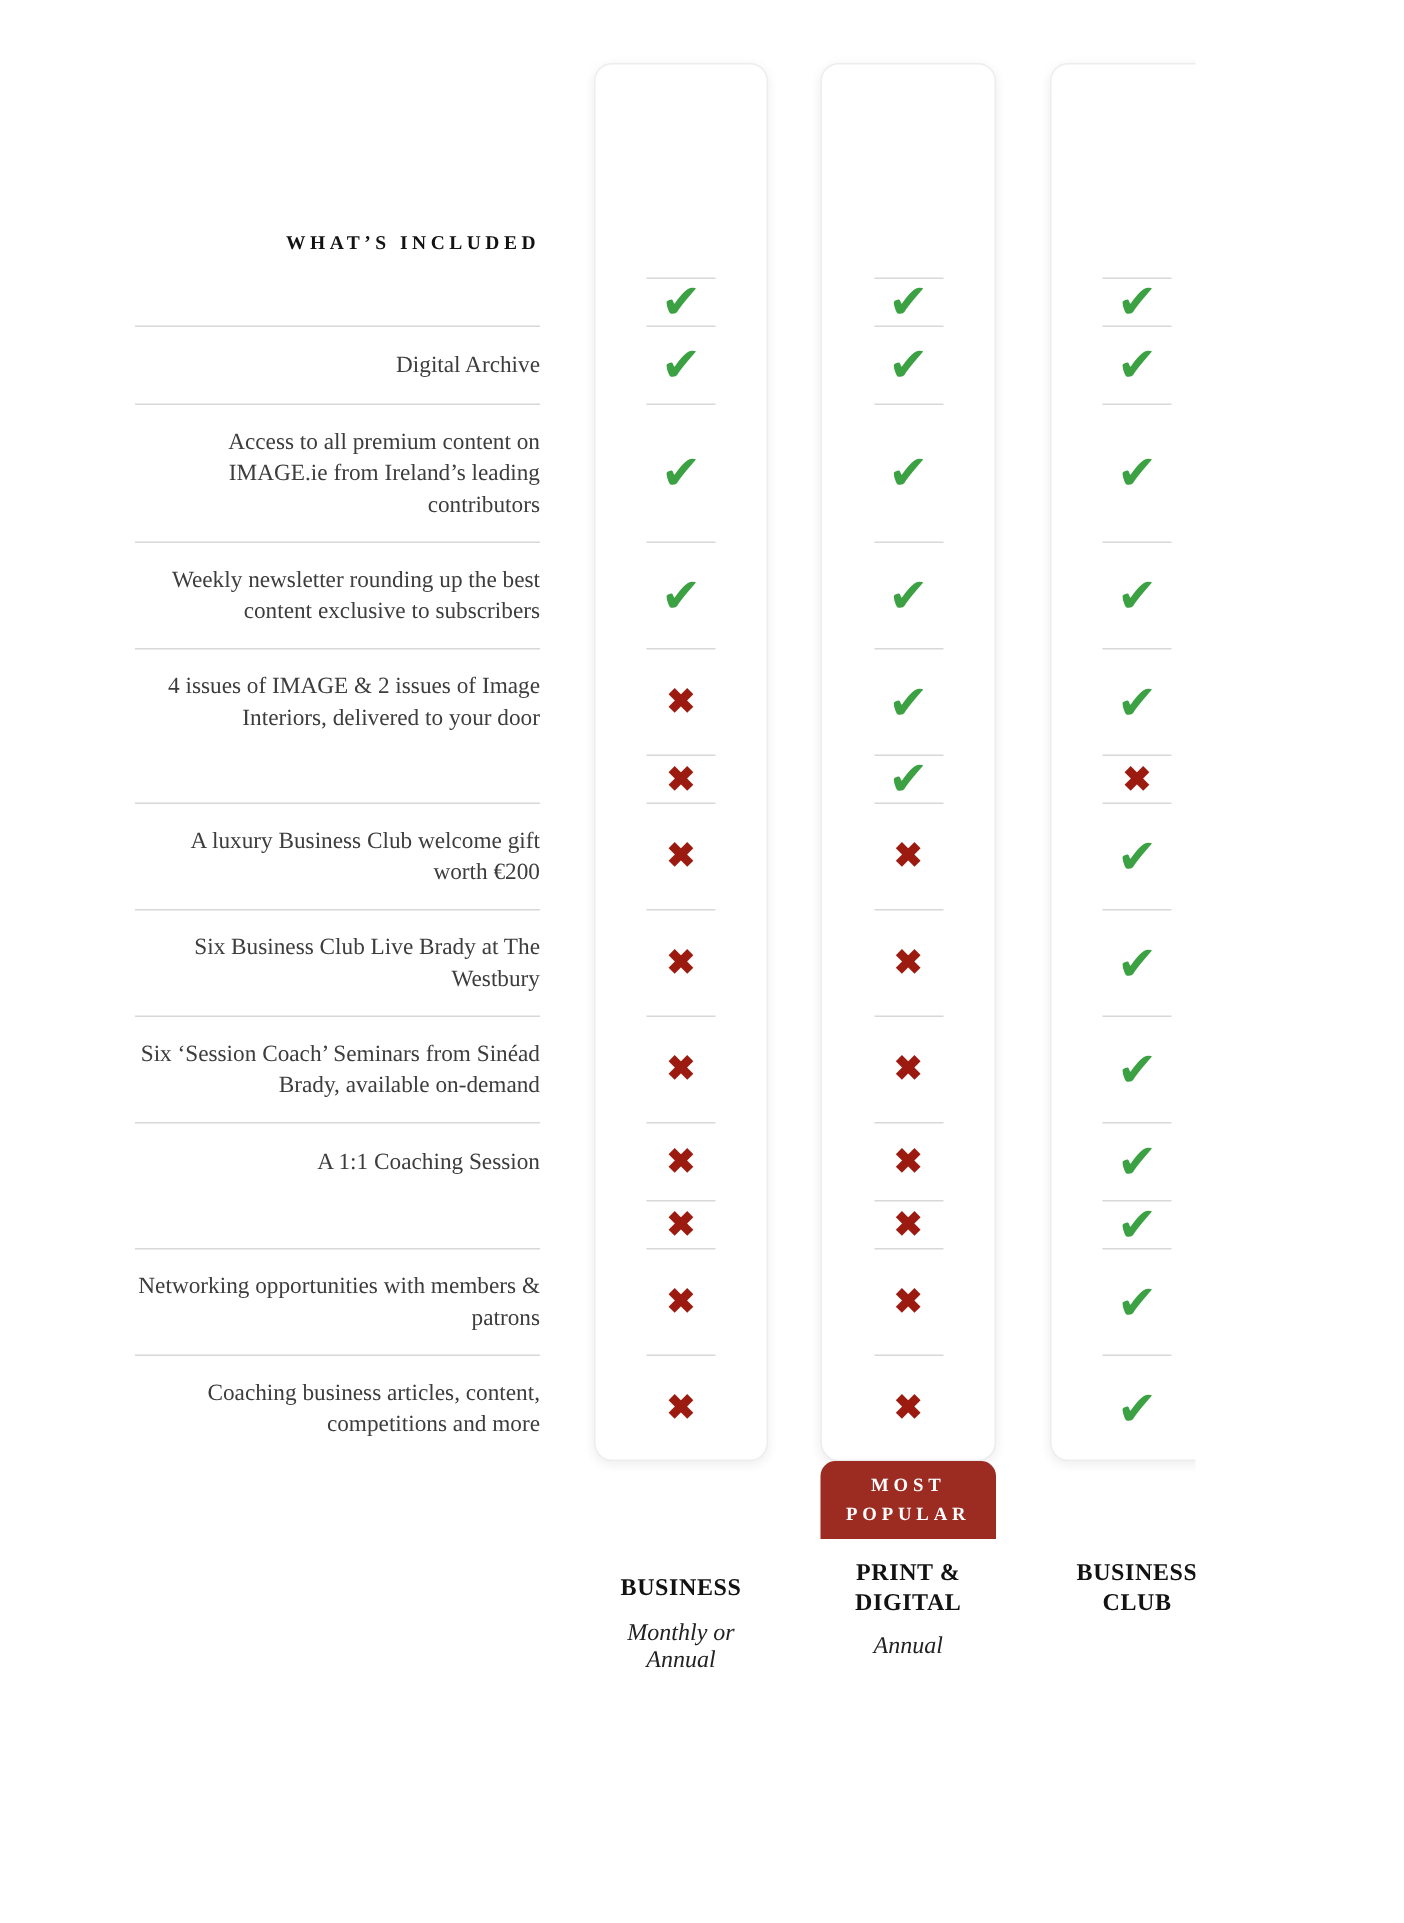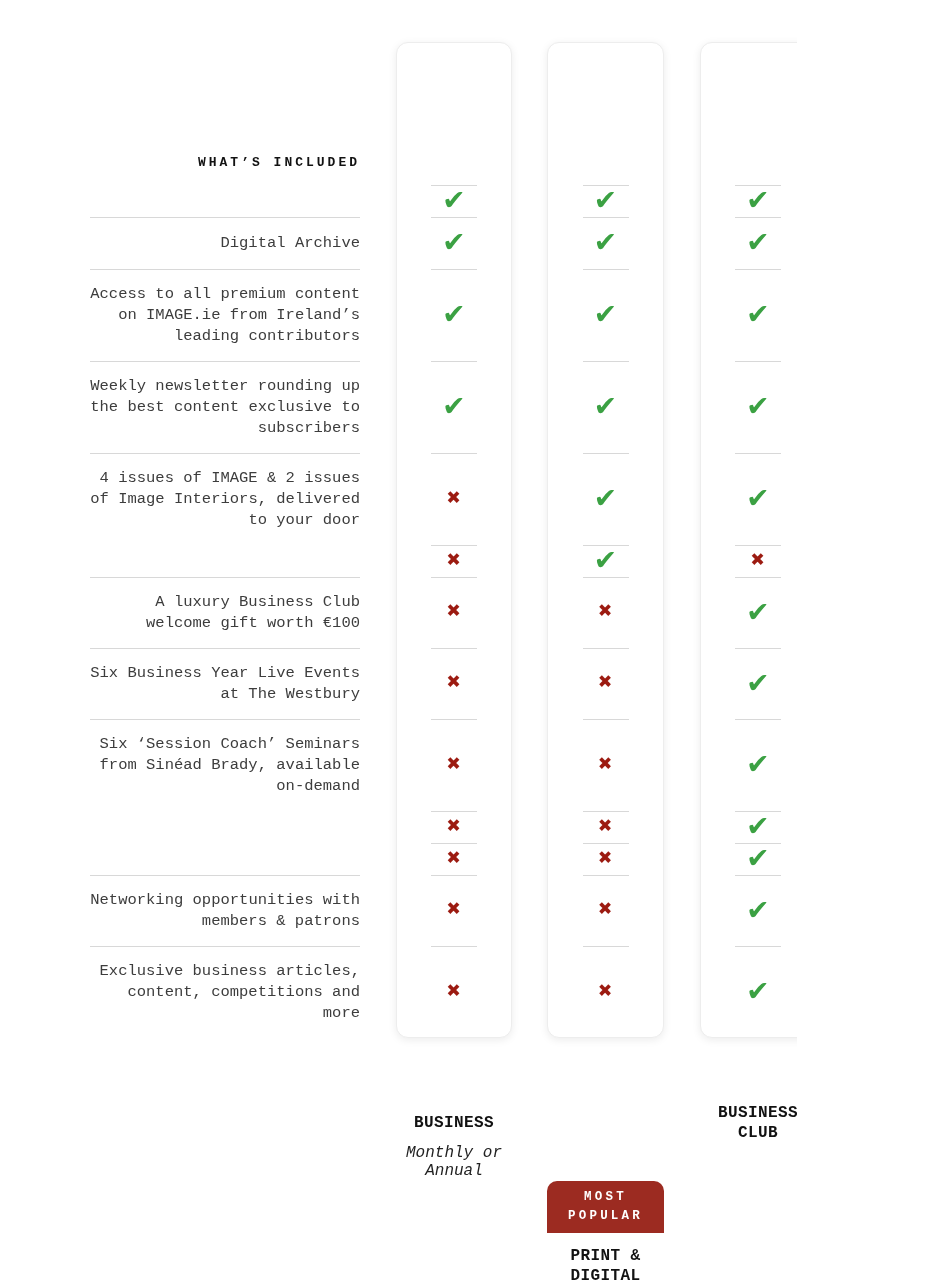--- a/index.html
+++ b/index.html
@@ -1,18 +1,18 @@
 <!DOCTYPE html>
 <html style="--check-green: #3BA143; --cross-red: #9C1B11; --badge-red: #9C2B21; --divider: #D8D8D8; --text: #3D3D3D; --heading: #121212;"><head>
 <meta charset="utf-8">
 <style>
   html,body{margin:0;padding:0;background:#fff;}
   .page{
     width:797px;height:1282px;background:#ffffff;overflow:hidden;
-    font-family:Liberation Mono, monospace;position:relative;
+    font-family:Liberation Serif, serif;position:relative;
   }
   .grid{
     display:grid;
     grid-template-columns:270px 36px 116px 35px 117px 36px 116px;
     grid-auto-rows:auto;
     margin:42px 0 0 90px;
   }
   .card-bg{
     background:#ffffff;
     border:1px solid #ededed;
@@ -81,31 +81,31 @@
     <div class="card-bg col-p"></div>
     <div class="card-bg col-b"></div>
 
     <div class="hrow col-label label-head">WHAT’S INCLUDED</div>
 
     <div class="hrow col-d card-head">
       <div class="plan-title">BUSINESS</div>
       <div class="plan-sub">Monthly or Annual</div>
     </div>
 
-    <div class="hrow col-b card-head">
-      <div class="plan-title">BUSINESS CLUB</div>
-      <div class="plan-sub"></div>
-    </div>
-
     <div class="hrow col-p card-head">
       <div class="badge">MOST POPULAR</div>
       <div class="plan-title">PRINT &amp; DIGITAL</div>
       <div class="plan-sub">Annual</div>
     </div>
 
+    <div class="hrow col-b card-head">
+      <div class="plan-title">BUSINESS CLUB</div>
+      <div class="plan-sub"></div>
+    </div>
+
   <div class="mark-cell col-d cell-d" style="grid-row: 2;">
     <span class="mark check">✔</span>
   </div>
   <div class="mark-cell col-p cell-p" style="grid-row: 2;">
     <span class="mark check">✔</span>
   </div>
   <div class="mark-cell col-b cell-b" style="grid-row: 2;">
     <span class="mark check">✔</span>
   </div>
 
@@ -156,32 +156,32 @@
   <div class="mark-cell col-d cell-d" style="grid-row: 7;">
     <span class="mark cross">✖</span>
   </div>
   <div class="mark-cell col-p cell-p" style="grid-row: 7;">
     <span class="mark check">✔</span>
   </div>
   <div class="mark-cell col-b cell-b" style="grid-row: 7;">
     <span class="mark cross">✖</span>
   </div>
 
-  <div class="row-label" style="grid-row: 8;">A luxury Business Club welcome gift worth €100</div>
+  <div class="row-label" style="grid-row: 8;">A luxury Business Club welcome gift worth €200</div>
   <div class="mark-cell col-d cell-d" style="grid-row: 8;">
     <span class="mark cross">✖</span>
   </div>
   <div class="mark-cell col-p cell-p" style="grid-row: 8;">
     <span class="mark cross">✖</span>
   </div>
   <div class="mark-cell col-b cell-b" style="grid-row: 8;">
     <span class="mark check">✔</span>
   </div>
 
-  <div class="row-label" style="grid-row: 9;">Six Business Year Live Events at The Westbury</div>
+  <div class="row-label" style="grid-row: 9;">Six Business Club Live Brady at The Westbury</div>
   <div class="mark-cell col-d cell-d" style="grid-row: 9;">
     <span class="mark cross">✖</span>
   </div>
   <div class="mark-cell col-p cell-p" style="grid-row: 9;">
     <span class="mark cross">✖</span>
   </div>
   <div class="mark-cell col-b cell-b" style="grid-row: 9;">
     <span class="mark check">✔</span>
   </div>
 
@@ -189,20 +189,21 @@
   <div class="mark-cell col-d cell-d" style="grid-row: 10;">
     <span class="mark cross">✖</span>
   </div>
   <div class="mark-cell col-p cell-p" style="grid-row: 10;">
     <span class="mark cross">✖</span>
   </div>
   <div class="mark-cell col-b cell-b" style="grid-row: 10;">
     <span class="mark check">✔</span>
   </div>
 
+  <div class="row-label" style="grid-row: 11;">A 1:1 Coaching Session</div>
   <div class="mark-cell col-d cell-d" style="grid-row: 11;">
     <span class="mark cross">✖</span>
   </div>
   <div class="mark-cell col-p cell-p" style="grid-row: 11;">
     <span class="mark cross">✖</span>
   </div>
   <div class="mark-cell col-b cell-b" style="grid-row: 11;">
     <span class="mark check">✔</span>
   </div>
 
@@ -220,21 +221,21 @@
   <div class="mark-cell col-d cell-d" style="grid-row: 13;">
     <span class="mark cross">✖</span>
   </div>
   <div class="mark-cell col-p cell-p" style="grid-row: 13;">
     <span class="mark cross">✖</span>
   </div>
   <div class="mark-cell col-b cell-b" style="grid-row: 13;">
     <span class="mark check">✔</span>
   </div>
 
-  <div class="row-label" style="grid-row: 14;">Exclusive business articles, content, competitions and more</div>
+  <div class="row-label" style="grid-row: 14;">Coaching business articles, content, competitions and more</div>
   <div class="mark-cell col-d cell-d" style="grid-row: 14;">
     <span class="mark cross">✖</span>
   </div>
   <div class="mark-cell col-p cell-p" style="grid-row: 14;">
     <span class="mark cross">✖</span>
   </div>
   <div class="mark-cell col-b cell-b" style="grid-row: 14;">
     <span class="mark check">✔</span>
   </div>
 </div>

